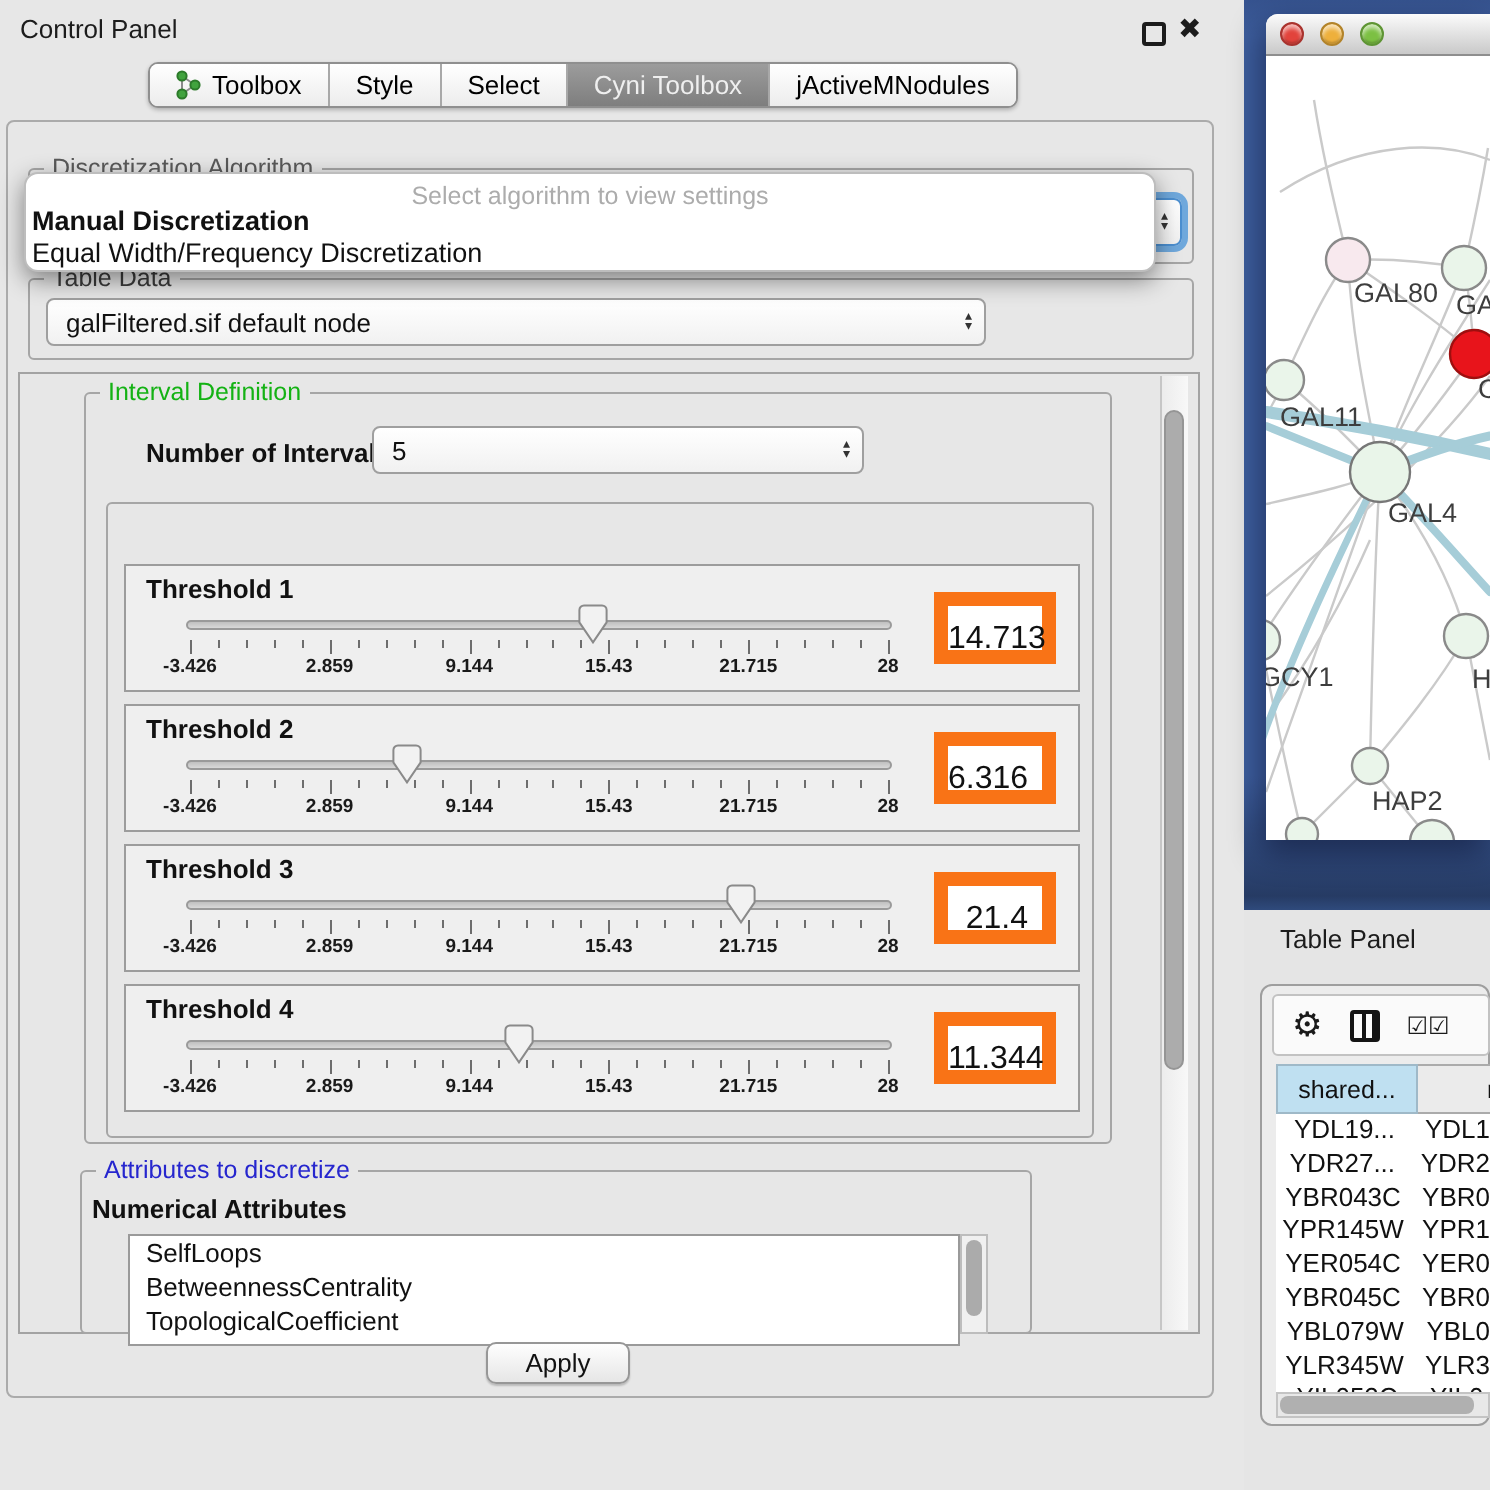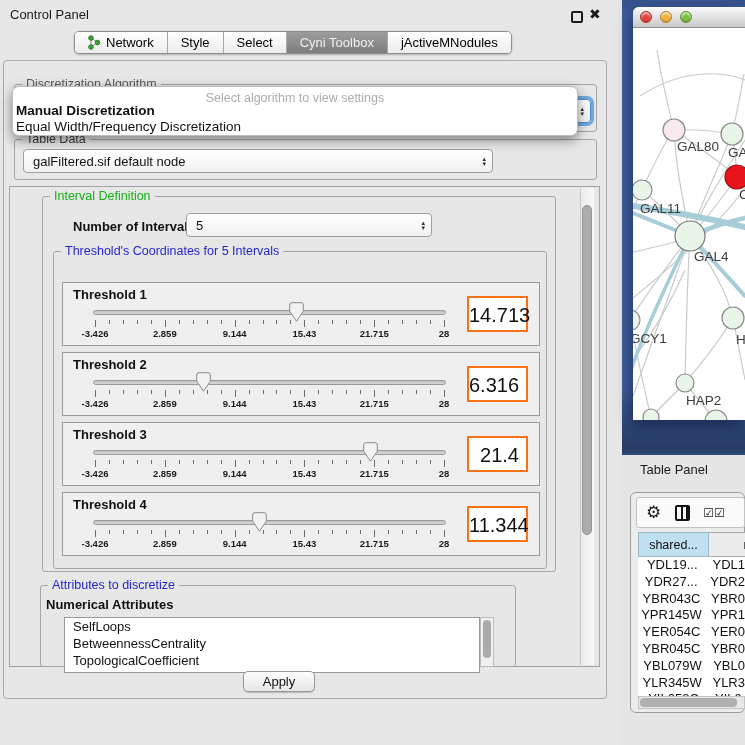--- a/index.html
+++ b/index.html
@@ -52,21 +52,21 @@
   
   .th-panel { position:absolute; left:8px; width:478px; height:64px; background:#EFEFEF; border:1px solid #9C9C9C; }
   .th-label { position:absolute; left:10px; top:4px; font-weight:bold; font-size:13px; }
   .th-track { position:absolute; left:30px; top:27px; width:353px; height:5px;
               background:linear-gradient(#C0C0C0,#D8D8D8); border:1px solid #9A9A9A; border-radius:3px; }
   .th-thumb { position:absolute; top:19px; }
   .tick { position:absolute; width:1px; background:#6d6d6d; top:37px; }
   .tick.minor { height:4px; } .tick.major { height:7px; }
   .th-ticklabel { position:absolute; top:45px; font-size:9.5px; font-weight:bold; transform:translateX(-50%); color:#1a1a1a; white-space:nowrap; }
   .th-value { position:absolute; left:404px; top:13px; width:61px; height:36px; background:#fff;
-              border:2px solid #f97316; font-size:20px; text-align:right; line-height:34px; padding-right:7px; }
+              border:7px solid #f97316; font-size:16px; text-align:right; line-height:34px; padding-right:7px; }
 
   
   .listbox { position:absolute; left:23px; top:31px; width:416px; height:56px; background:#fff;
              border:1px solid #9A9A9A; overflow:hidden; font-size:13px; }
   .listbox .li { padding-left:8px; height:17px; line-height:17px; white-space:nowrap; }
   .list-scroll { position:absolute; left:439px; top:31px; width:14px; height:50px; background:#F0F0F0; border:1px solid #BDBDBD; }
   .list-thumb { position:absolute; left:2px; top:2px; width:8px; height:38px; background:#ABABAB; border-radius:4px; }
 
   .apply-btn { left:243px; top:671px; width:72px; height:21px; background:linear-gradient(#FEFEFE,#E6E6E6);
                border:1px solid #979797; border-radius:5px; font-size:13px; text-align:center; line-height:19px;
@@ -120,21 +120,21 @@
   <div class="seg" id="topTabs" style="left:74px;top:31px;">
       <div class="s">
         <span class="ic">
           <svg width="13" height="15" viewBox="0 0 13 15">
             <path d="M3 3 L3 12 M3 3 L9.5 7.5 M3 12 L9.5 7.5" stroke="#8A8A8A" stroke-width="1" fill="none"></path>
             <circle cx="3" cy="3" r="2.3" fill="#41A33E" stroke="#2C7A2A"></circle>
             <circle cx="3" cy="12" r="2.3" fill="#41A33E" stroke="#2C7A2A"></circle>
             <circle cx="9.5" cy="7.5" r="2.3" fill="#41A33E" stroke="#2C7A2A"></circle>
           </svg>
         </span>
-        <span>Network</span>
+        <span>Toolbox</span>
       </div>
       <div class="s">
         <span>Style</span>
       </div>
       <div class="s">
         <span>Select</span>
       </div>
       <div class="s sel">
         <span>Cyni Toolbox</span>
       </div>
@@ -171,21 +171,20 @@
   <div class="abs vthumb"></div>
 
   <div class="fieldset" style="left:42px;top:196px;width:514px;height:376px;">
     <span class="legend lg-green">Interval Definition</span>
     <div class="abs" style="left:30px;top:22px;font-weight:bold;font-size:13px;">Number of Intervals</div>
     <div class="combo" style="left:143px;top:16px;width:246px;height:24px;">
       <span>5</span>
       <span class="stepper">▴<br>▾</span>
     </div>
     <div class="fieldset" id="fsThresholds" style="left:10px;top:54px;width:494px;height:318px;">
-      <span class="legend lg-blue">Threshold's Coordinates for 5 Intervals</span>
     <div class="th-panel" style="top: 30px;">
           <div class="th-label">Threshold 1</div>
           <div class="th-track"></div>
           <div class="tick major" style="left: 32px;"></div>
           <div class="tick minor" style="left: 45.96px;"></div>
           <div class="tick minor" style="left: 59.92px;"></div>
           <div class="tick minor" style="left: 73.88px;"></div>
           <div class="tick minor" style="left: 87.84px;"></div>
           <div class="tick major" style="left: 101.8px;"></div>
           <div class="tick minor" style="left: 115.76px;"></div>

